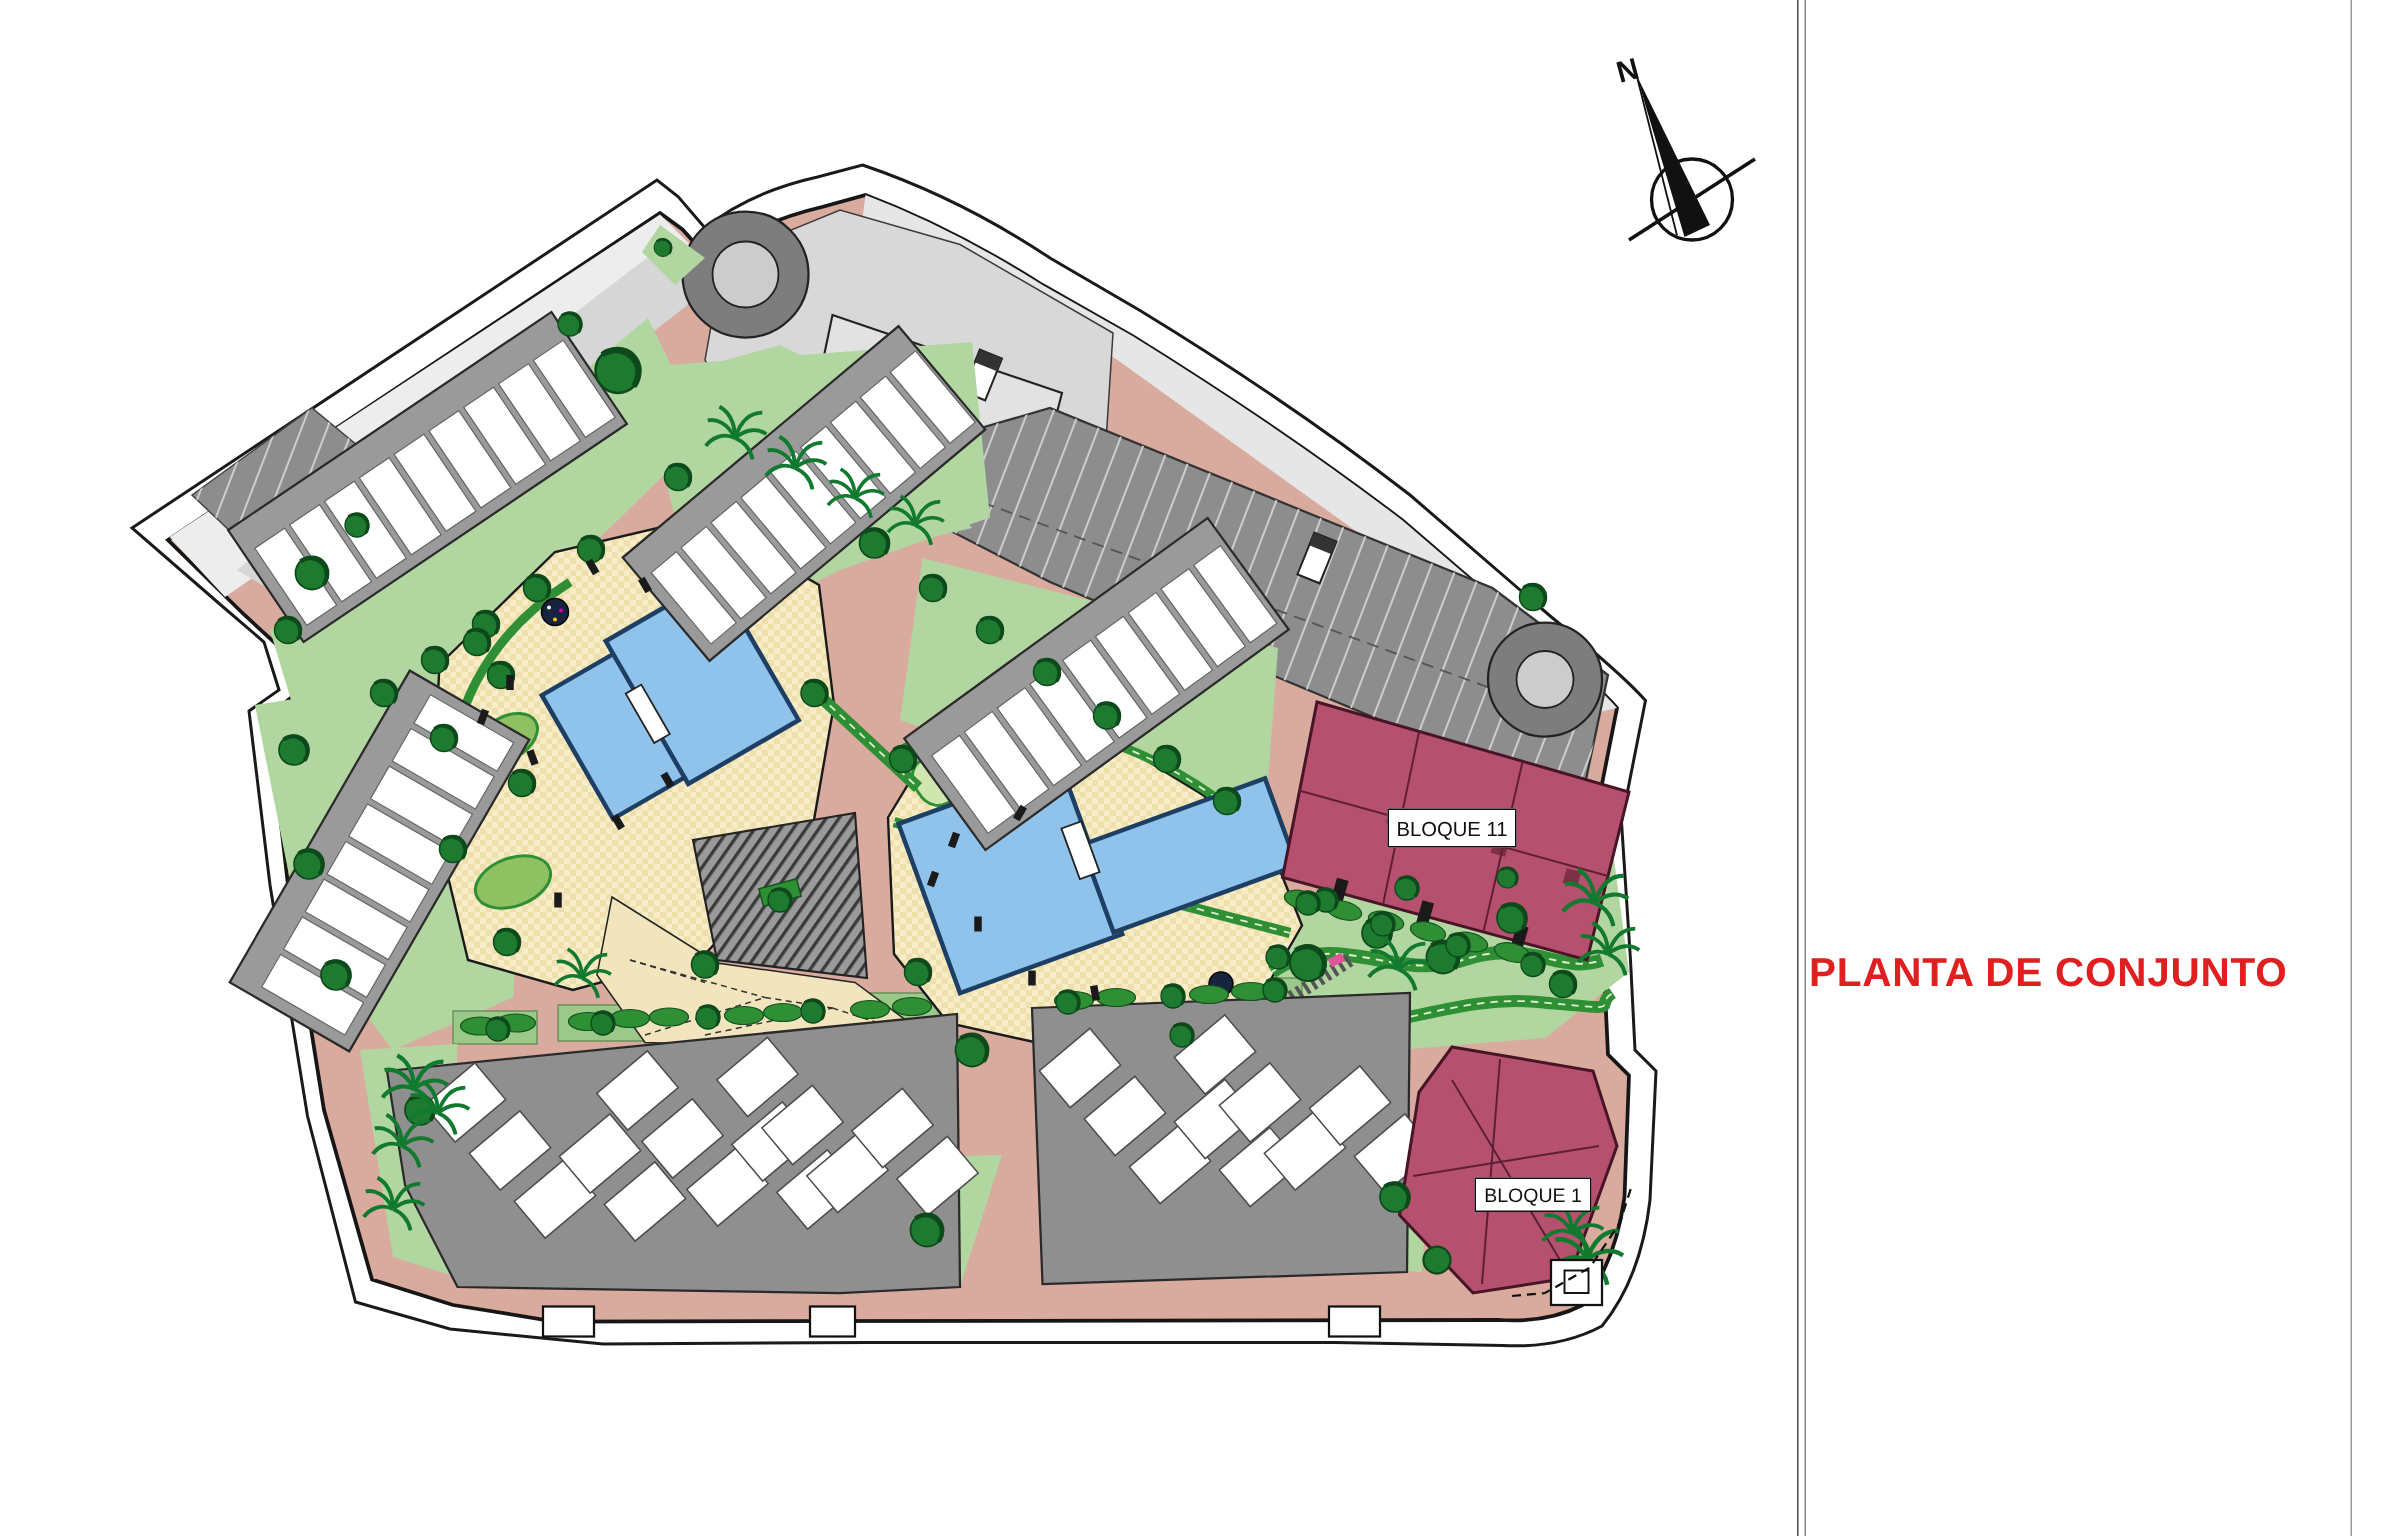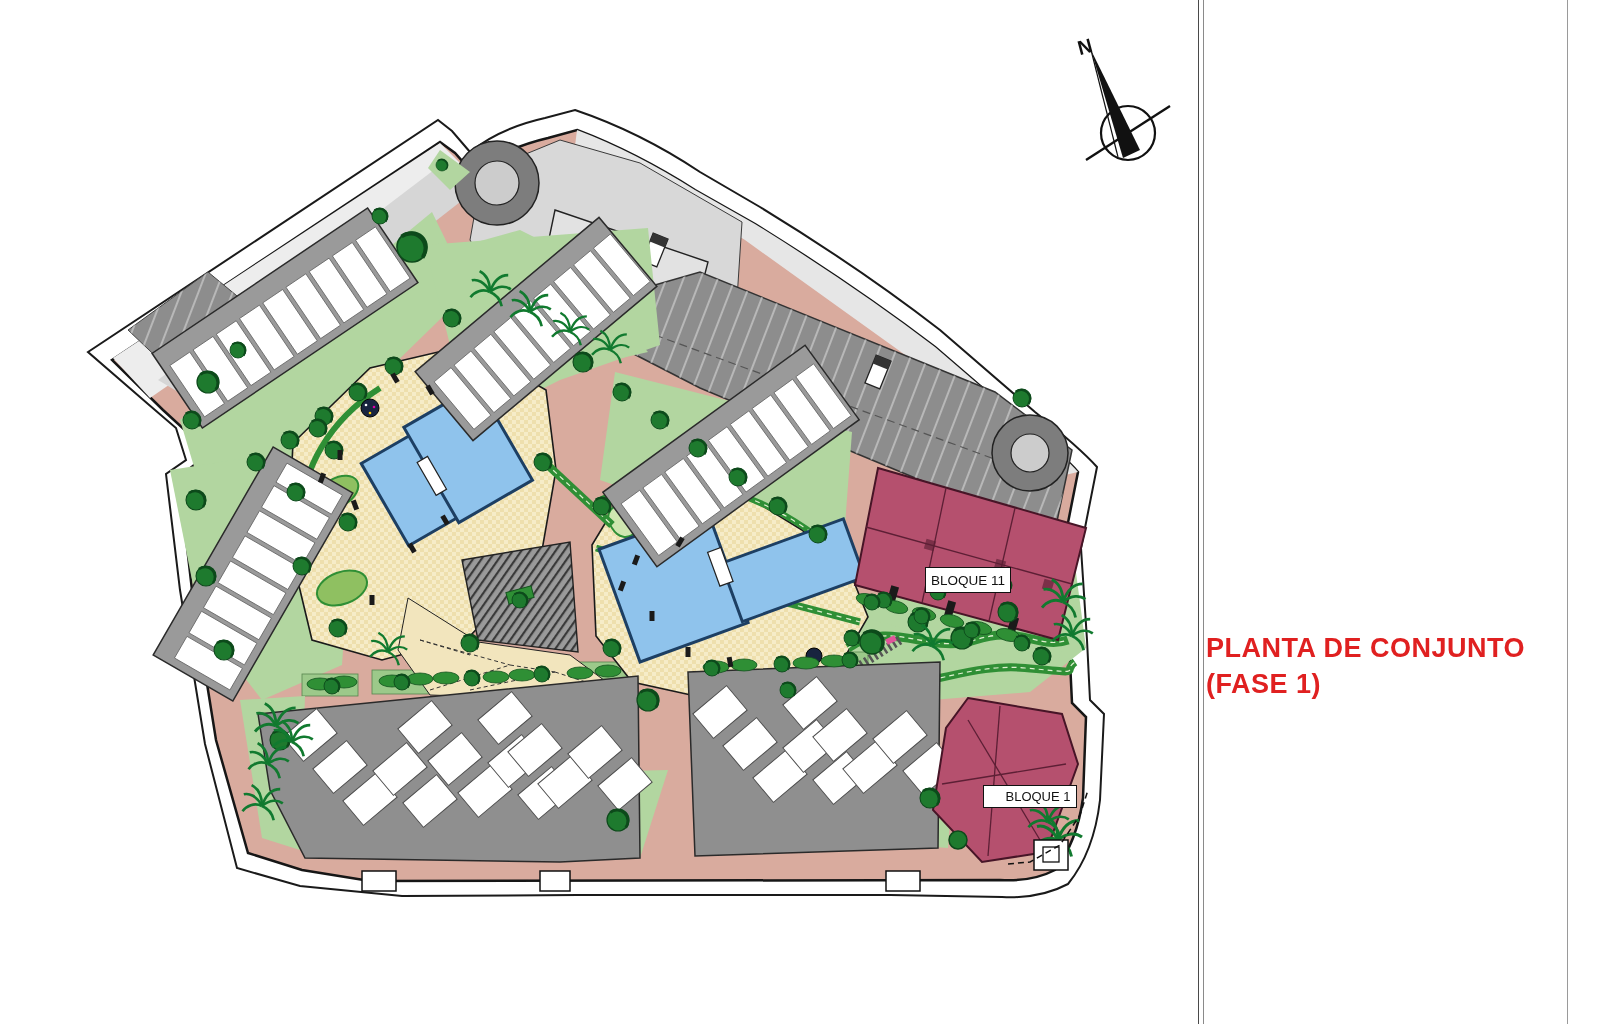--- a/index.html
+++ b/index.html
@@ -1,22 +1,22 @@
 <!DOCTYPE html>
 <html><head>
 <meta charset="utf-8">
 <style>
   html,body{margin:0;padding:0;background:#ffffff;}
   .page{position:relative;width:1600px;height:1024px;background:#ffffff;overflow:hidden;
         font-family:"Liberation Sans",sans-serif;}
   svg.plan{position:absolute;left:0;top:0;}
   .bloque-label{position:absolute;background:#ffffff;border:1.6px solid #111;color:#111;
         display:flex;align-items:center;justify-content:center;font-weight:500;white-space:nowrap;}
-  .lbl-b11{left:925px;top:539px;width:84px;height:24px;font-size:13.5px;margin-top:28px;}
-  .lbl-b1{left:983px;top:785px;width:76px;height:21px;font-size:13px;padding-left:16px;}
+  .lbl-b11{left:925px;top:539px;width:84px;height:24px;font-size:13.5px;}
+  .lbl-b1{left:983px;top:785px;width:76px;height:21px;font-size:13px;}
   .title-block{position:absolute;left:1206px;top:630px;width:352px;text-align:left;
         color:#e02020;font-weight:bold;font-size:27px;line-height:1.35;letter-spacing:.5px;}
   .divider{position:absolute;top:0;height:1024px;background:#fff;}
   .div-left{left:1198px;width:4px;border-left:1.5px solid #4a4a4a;border-right:1.2px solid #8a8a8a;}
   .div-right{left:1567px;width:0;border-left:1.4px solid #9a9a9a;}
 </style>
 </head>
 <body>
 
 <div class="page">
@@ -424,19 +424,18 @@
   <line x1="1091" y1="50" x2="1118" y2="157" stroke="#111" stroke-width="1.2"></line>
   <text x="1078" y="54" font-size="20" font-weight="bold" fill="#111" transform="rotate(-15 1084 48)">N</text>
 </g>
 </svg>
 
 <div class="bloque-label lbl-b11">BLOQUE 11</div>
 <div class="bloque-label lbl-b1">BLOQUE 1</div>
 
 <div class="title-block">
   <div>PLANTA DE CONJUNTO</div>
-  <div>(FASE 1)</div>
 </div>
 
 <div class="divider div-left"></div>
 <div class="divider div-right"></div>
 
 </div>
 
 </body></html>

